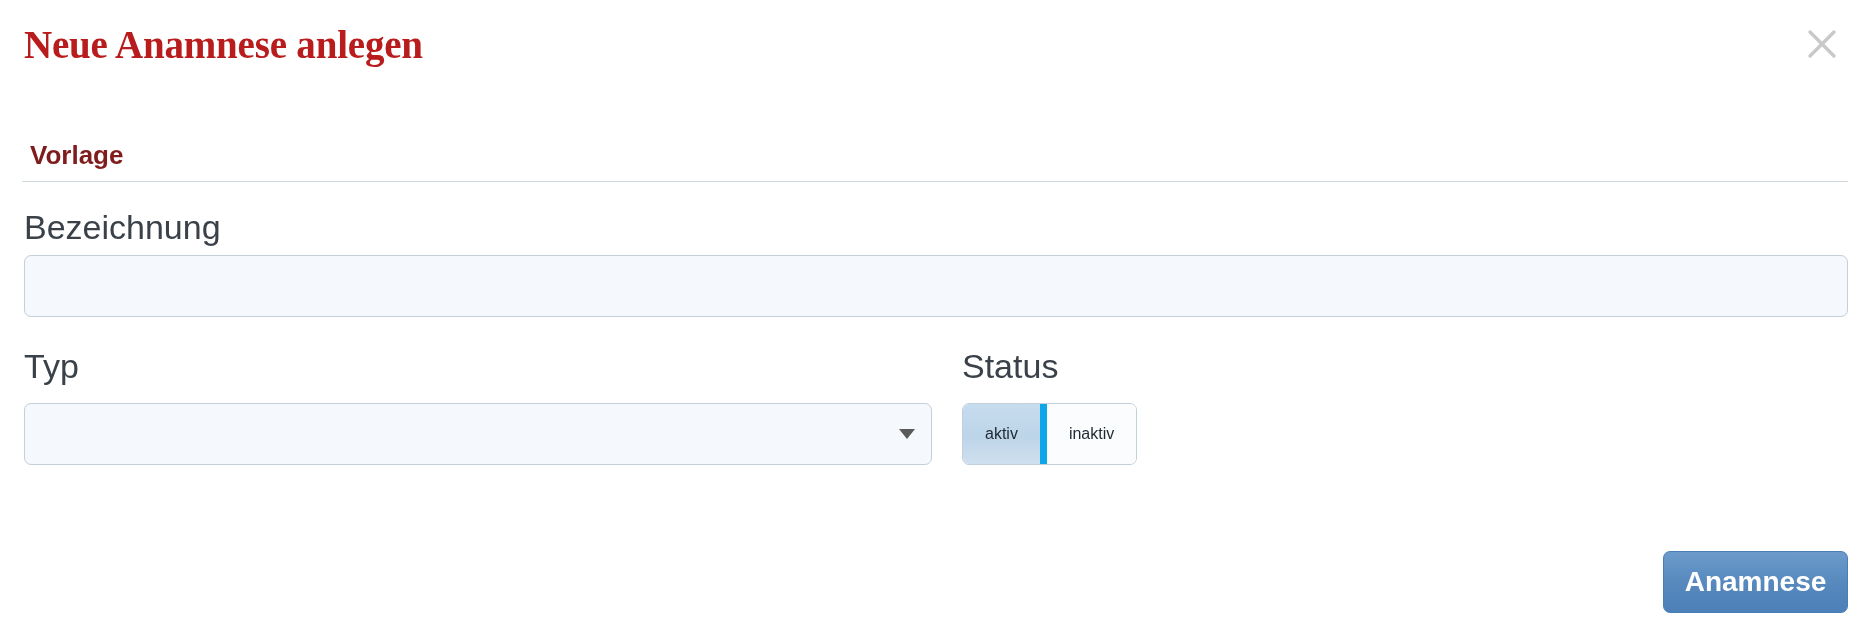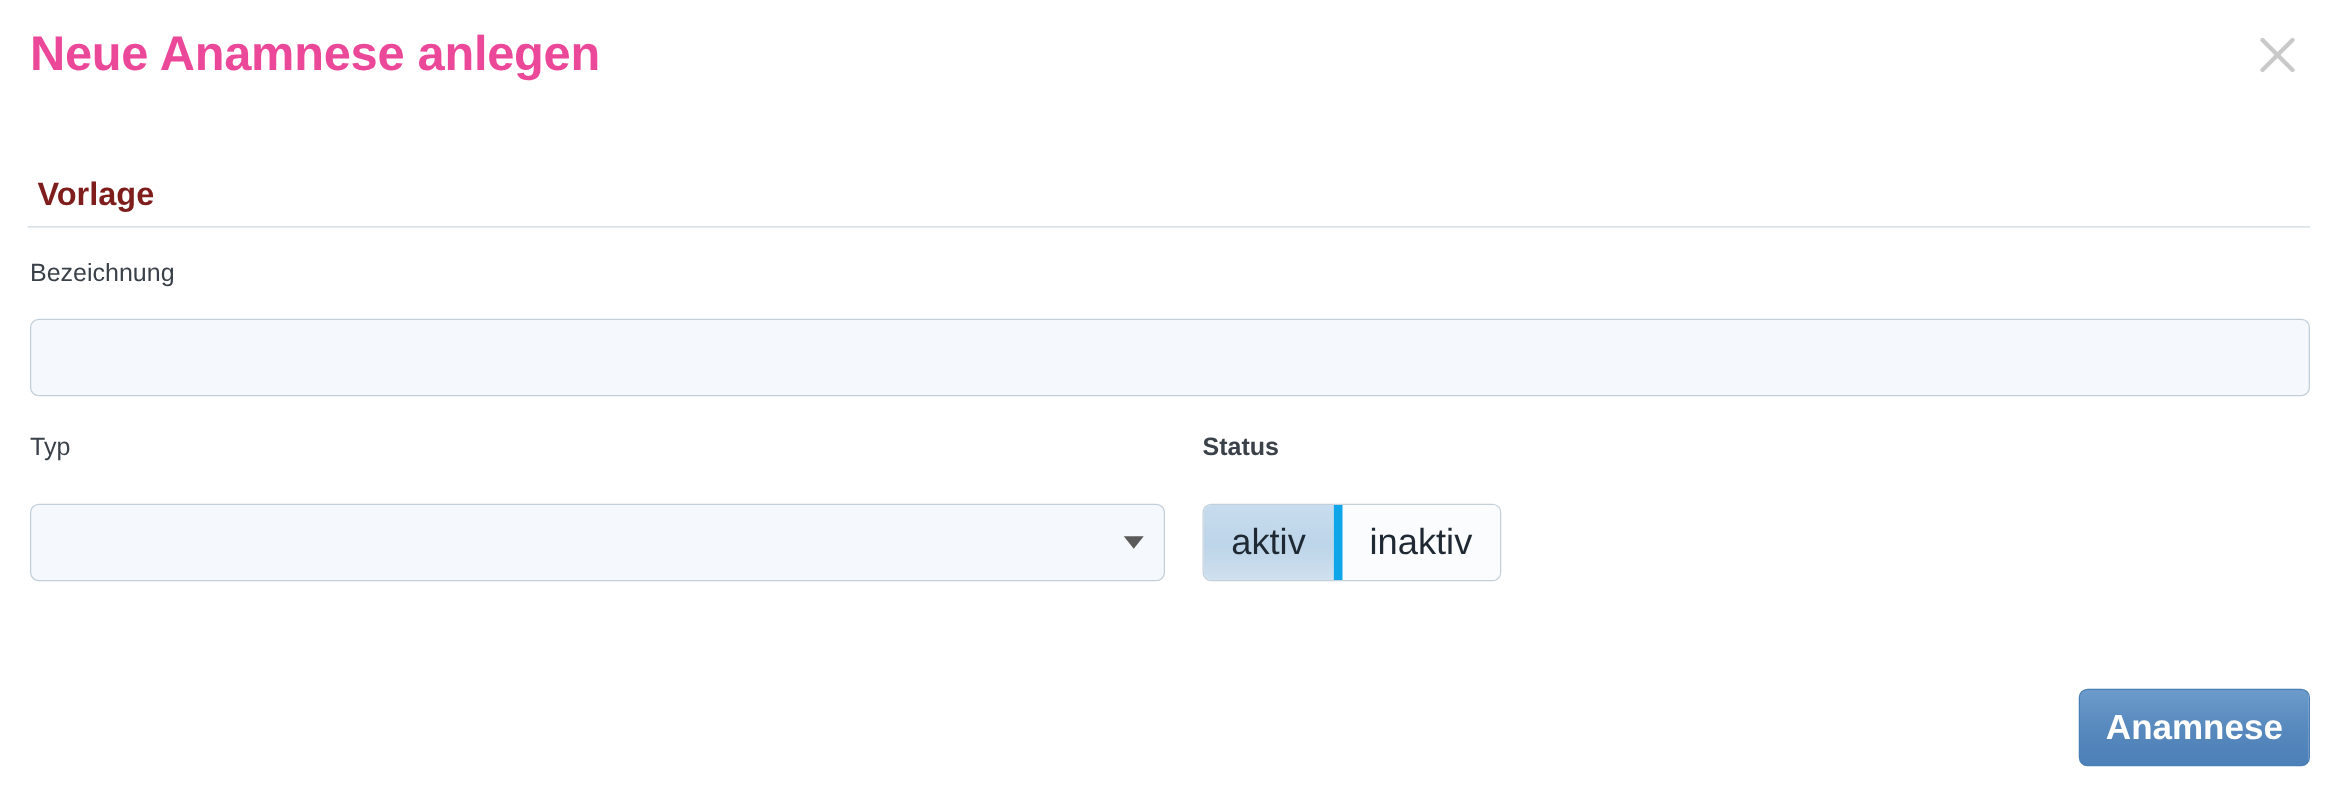--- a/index.html
+++ b/index.html
@@ -30,23 +30,24 @@
     top: 0;
     width: 1870px;
     height: 96px;
   }
   .dialog-title {
     position: absolute;
     left: 24px;
     top: 22px;
     font-size: 39px;
     font-weight: bold;
-    color: #ec4899;
+    color: #b91c1c;
     letter-spacing: -0.2px;
     white-space: nowrap;
+    font-family: Liberation Serif, serif;
   }
   .close-icon {
     position: absolute;
     right: 22px;
     top: 18px;
     width: 52px;
     height: 52px;
     cursor: pointer;
     display: flex;
     align-items: center;
@@ -70,27 +71,27 @@
     left: 22px;
     top: 181px;
     width: 1826px;
     height: 1px;
     background: #cfd9e0;
   }
 
   
   .field-label {
     position: absolute;
-    font-size: 20px;
+    font-size: 34px;
     color: #3a4149;
     white-space: nowrap;
   }
   .label-bezeichnung { left: 24px; top: 208px; }
   .label-typ        { left: 24px; top: 347px; }
-  .label-status     { left: 962px; top: 347px; font-weight: bold; }
+  .label-status     { left: 962px; top: 347px; }
 
   
   .text-input {
     position: absolute;
     left: 24px;
     top: 255px;
     width: 1824px;
     height: 62px;
     box-sizing: border-box;
     background: #f5f8fd;
@@ -151,21 +152,21 @@
     border: 1px solid #c3cfd9;
     border-radius: 7px;
     overflow: hidden;
     box-sizing: border-box;
   }
   .segment {
     display: flex;
     align-items: center;
     justify-content: center;
     padding: 0 22px;
-    font-size: 29px;
+    font-size: 16px;
     color: #1f2933;
     cursor: pointer;
     background: #fbfcfd;
     box-sizing: border-box;
   }
   .segment + .segment { border-left: 7px solid #0ea5e9; }
   .segment.selected {
     background: linear-gradient(to bottom, #c7dcee 0%, #bdd5e9 55%, #cfe0ee 100%);
     color: #1f2933;
   }

